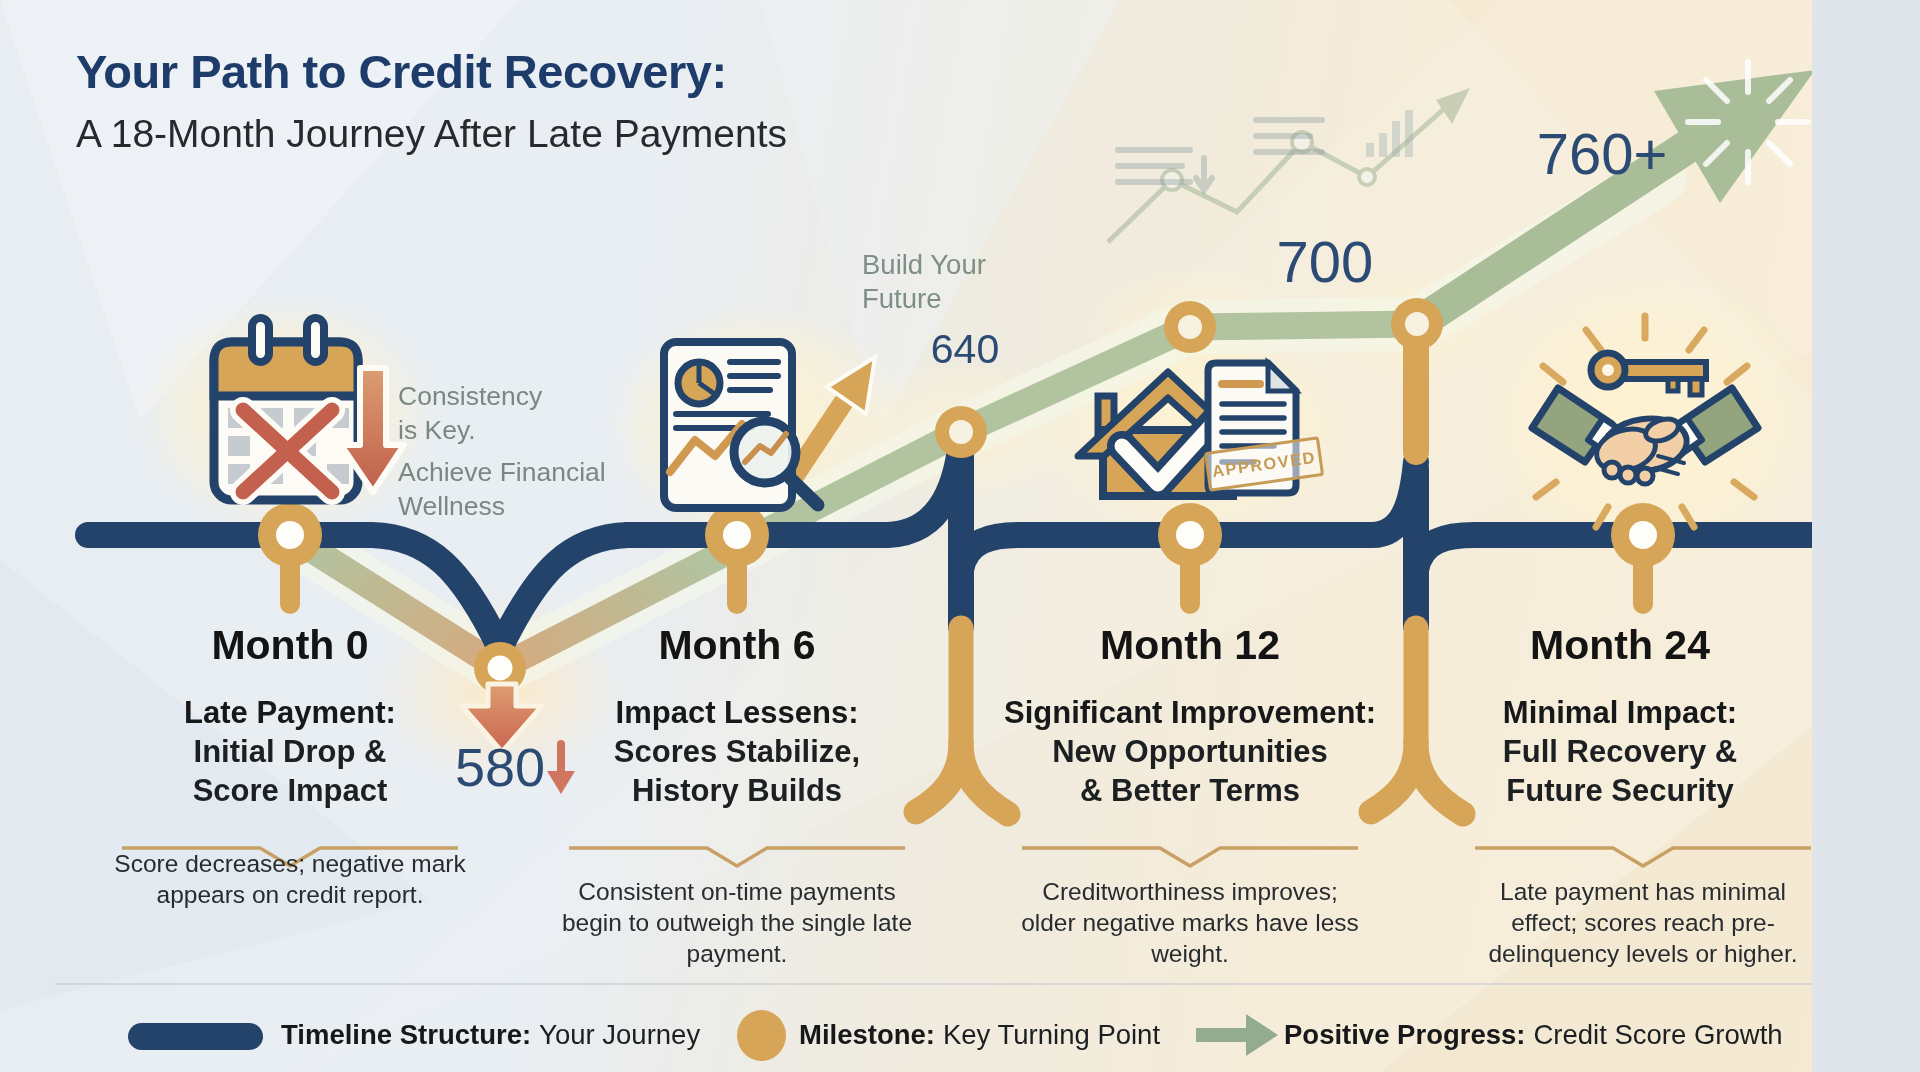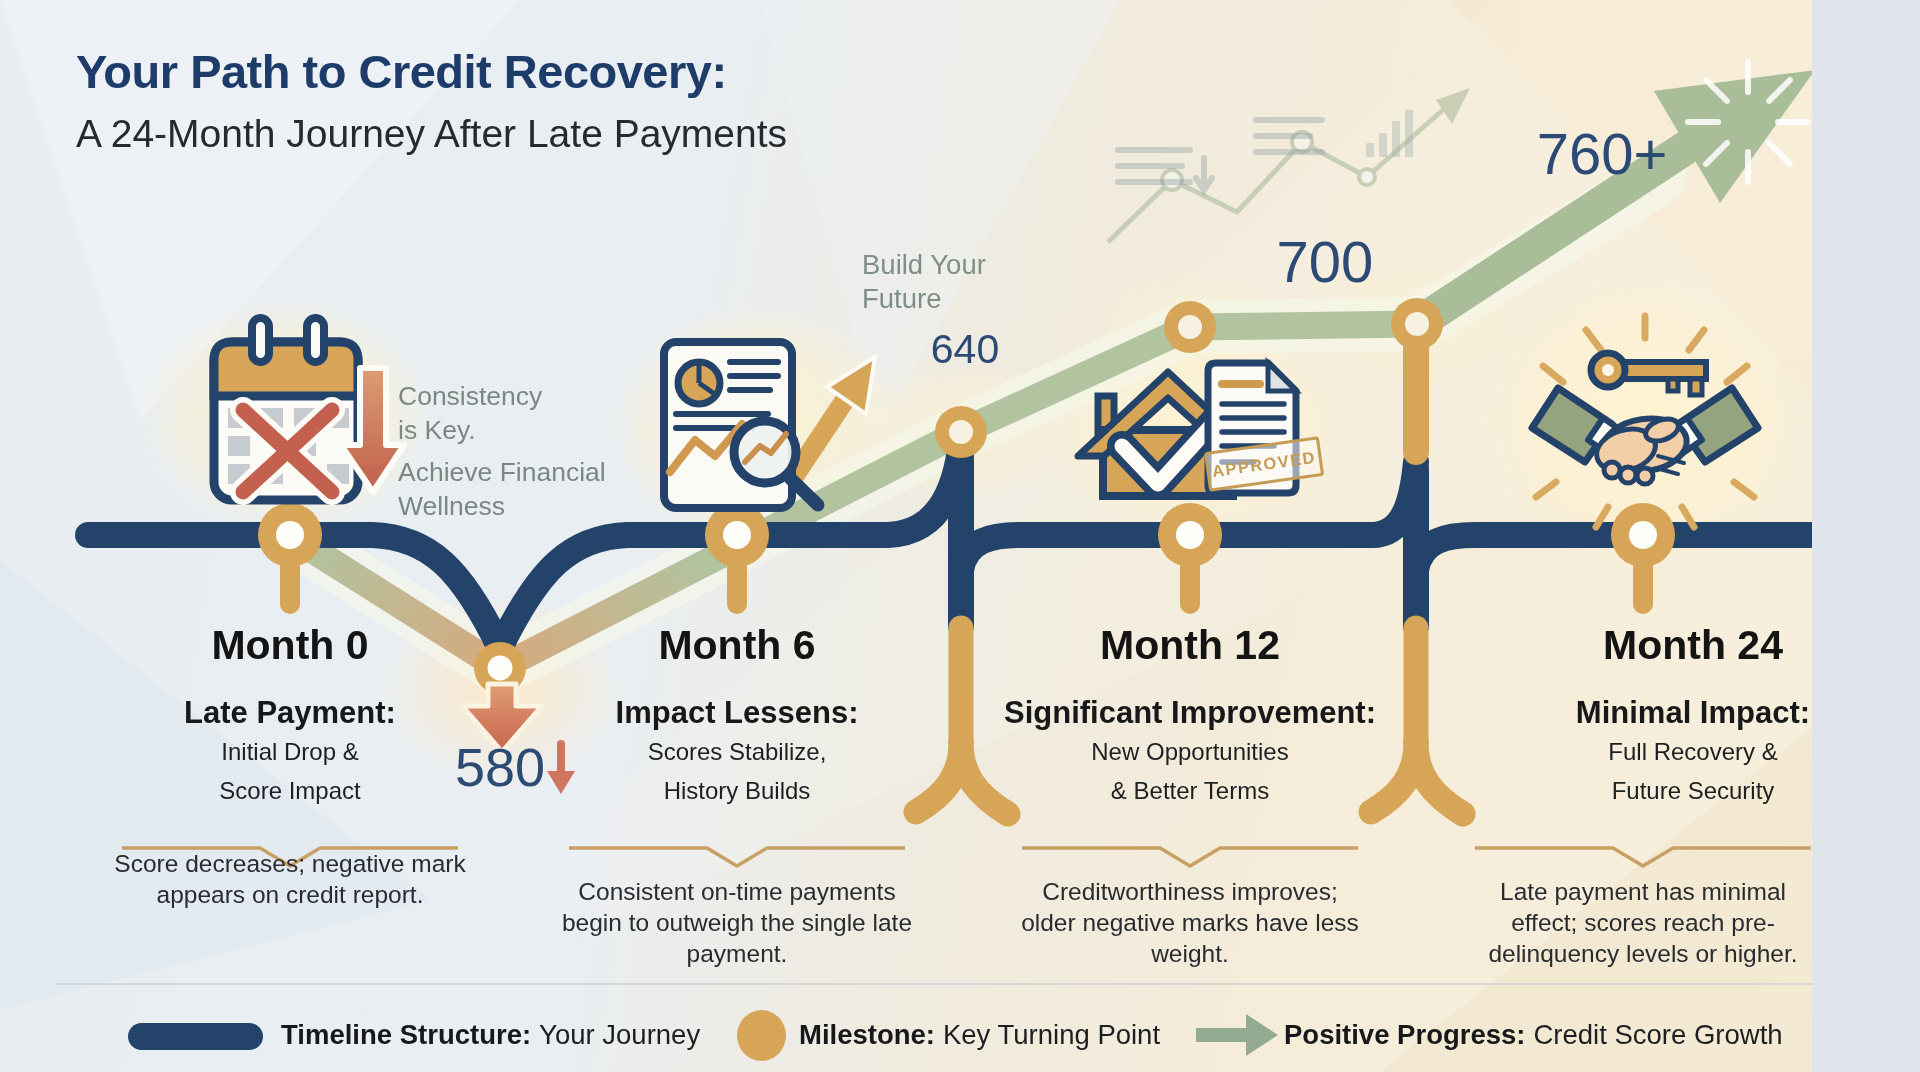--- a/index.html
+++ b/index.html
@@ -17,21 +17,21 @@
   .note-build{left:862px;top:248px;width:200px;color:#7f8f88;font-size:27.5px;}
   .note .gap{margin-top:8px;}
   .score{font-weight:400;color:#2c4b74;text-align:center;}
   .score-dip{left:445px;top:736px;width:110px;font-size:54px;}
   .score-640{left:905px;top:326px;width:120px;font-size:41px;}
   .score-700{left:1265px;top:228px;width:120px;font-size:58px;}
   .score-760{left:1522px;top:120px;width:160px;font-size:58px;}
   .col{position:absolute;width:400px;text-align:center;}
   .col .month{font-size:41px;font-weight:700;color:#141414;}
   .col .heading{margin-top:24px;font-size:31px;font-weight:700;color:#17181a;line-height:39px;}
-  .col .line{font-size:24px;font-weight:400;color:#1d2023;line-height:39px;}
+  .col .line{font-size:31px;font-weight:700;color:#1d2023;line-height:39px;}
   .cap{position:absolute;width:400px;text-align:center;font-size:24.5px;color:#282c30;line-height:31px;}
   .cap>div{width:352px;margin:0 auto;}
   .legend-line{position:absolute;left:55px;top:983px;width:1810px;height:2px;background:#c9ced3;opacity:.65;}
   .pill{position:absolute;left:128px;top:1023px;width:135px;height:27px;border-radius:14px;background:#24436b;}
   .dot{position:absolute;left:737px;top:1010px;width:49px;height:51px;border-radius:50%;background:#d7a557;}
   .leg{position:absolute;top:1019px;font-size:27.5px;color:#17181a;white-space:nowrap;}
   .leg .t{font-weight:700;}
   .leg .d{font-weight:400;margin-left:8px;color:#1c1f22;}
   .leg1{left:281px;} .leg2{left:799px;} .leg3{left:1284px;}
   .legend-arrow{position:absolute;left:1194px;top:1012px;}
@@ -317,21 +317,21 @@
 
     <g fill="none" stroke="#c9a063" stroke-width="3.5" stroke-linejoin="round">
       <path d="M122,848 L260,848 L290,866 L320,848 L458,848"></path>
       <path d="M569,848 L707,848 L737,866 L767,848 L905,848"></path>
       <path d="M1022,848 L1160,848 L1190,866 L1220,848 L1358,848"></path>
       <path d="M1475,848 L1613,848 L1643,866 L1673,848 L1811,848"></path>
     </g>
   </svg>
 
   <div class="txt title">Your Path to Credit Recovery:</div>
-  <div class="txt subtitle">A 24-Month Journey After Late Payments</div>
+  <div class="txt subtitle">A 18-Month Journey After Late Payments</div>
 
   <div class="txt note note-consistency">
     <div>Consistency</div>
     <div>is Key.</div>
     <div class="gap">Achieve Financial</div>
     <div>Wellness</div>
   </div>
   <div class="txt note note-build">
     <div>Build Your</div>
     <div>Future</div>
@@ -355,21 +355,21 @@
     <div class="heading">Impact Lessens:</div>
     <div class="line">Scores Stabilize,</div>
     <div class="line">History Builds</div>
   </div>
   <div class="col" style="left:990px;top:622px;">
     <div class="month">Month 12</div>
     <div class="heading">Significant Improvement:</div>
     <div class="line">New Opportunities</div>
     <div class="line">&amp; Better Terms</div>
   </div>
-  <div class="col" style="left:1493px;top:622px;">
+  <div class="col" style="left:1420px;top:622px;">
     <div class="month">Month 24</div>
     <div class="heading">Minimal Impact:</div>
     <div class="line">Full Recovery &amp;</div>
     <div class="line">Future Security</div>
   </div>
 
   <div class="cap" style="left:90px;top:848px;">
       <div>Score decreases; negative mark appears on credit report.</div>
     </div>
   <div class="cap" style="left:537px;top:876px;">

